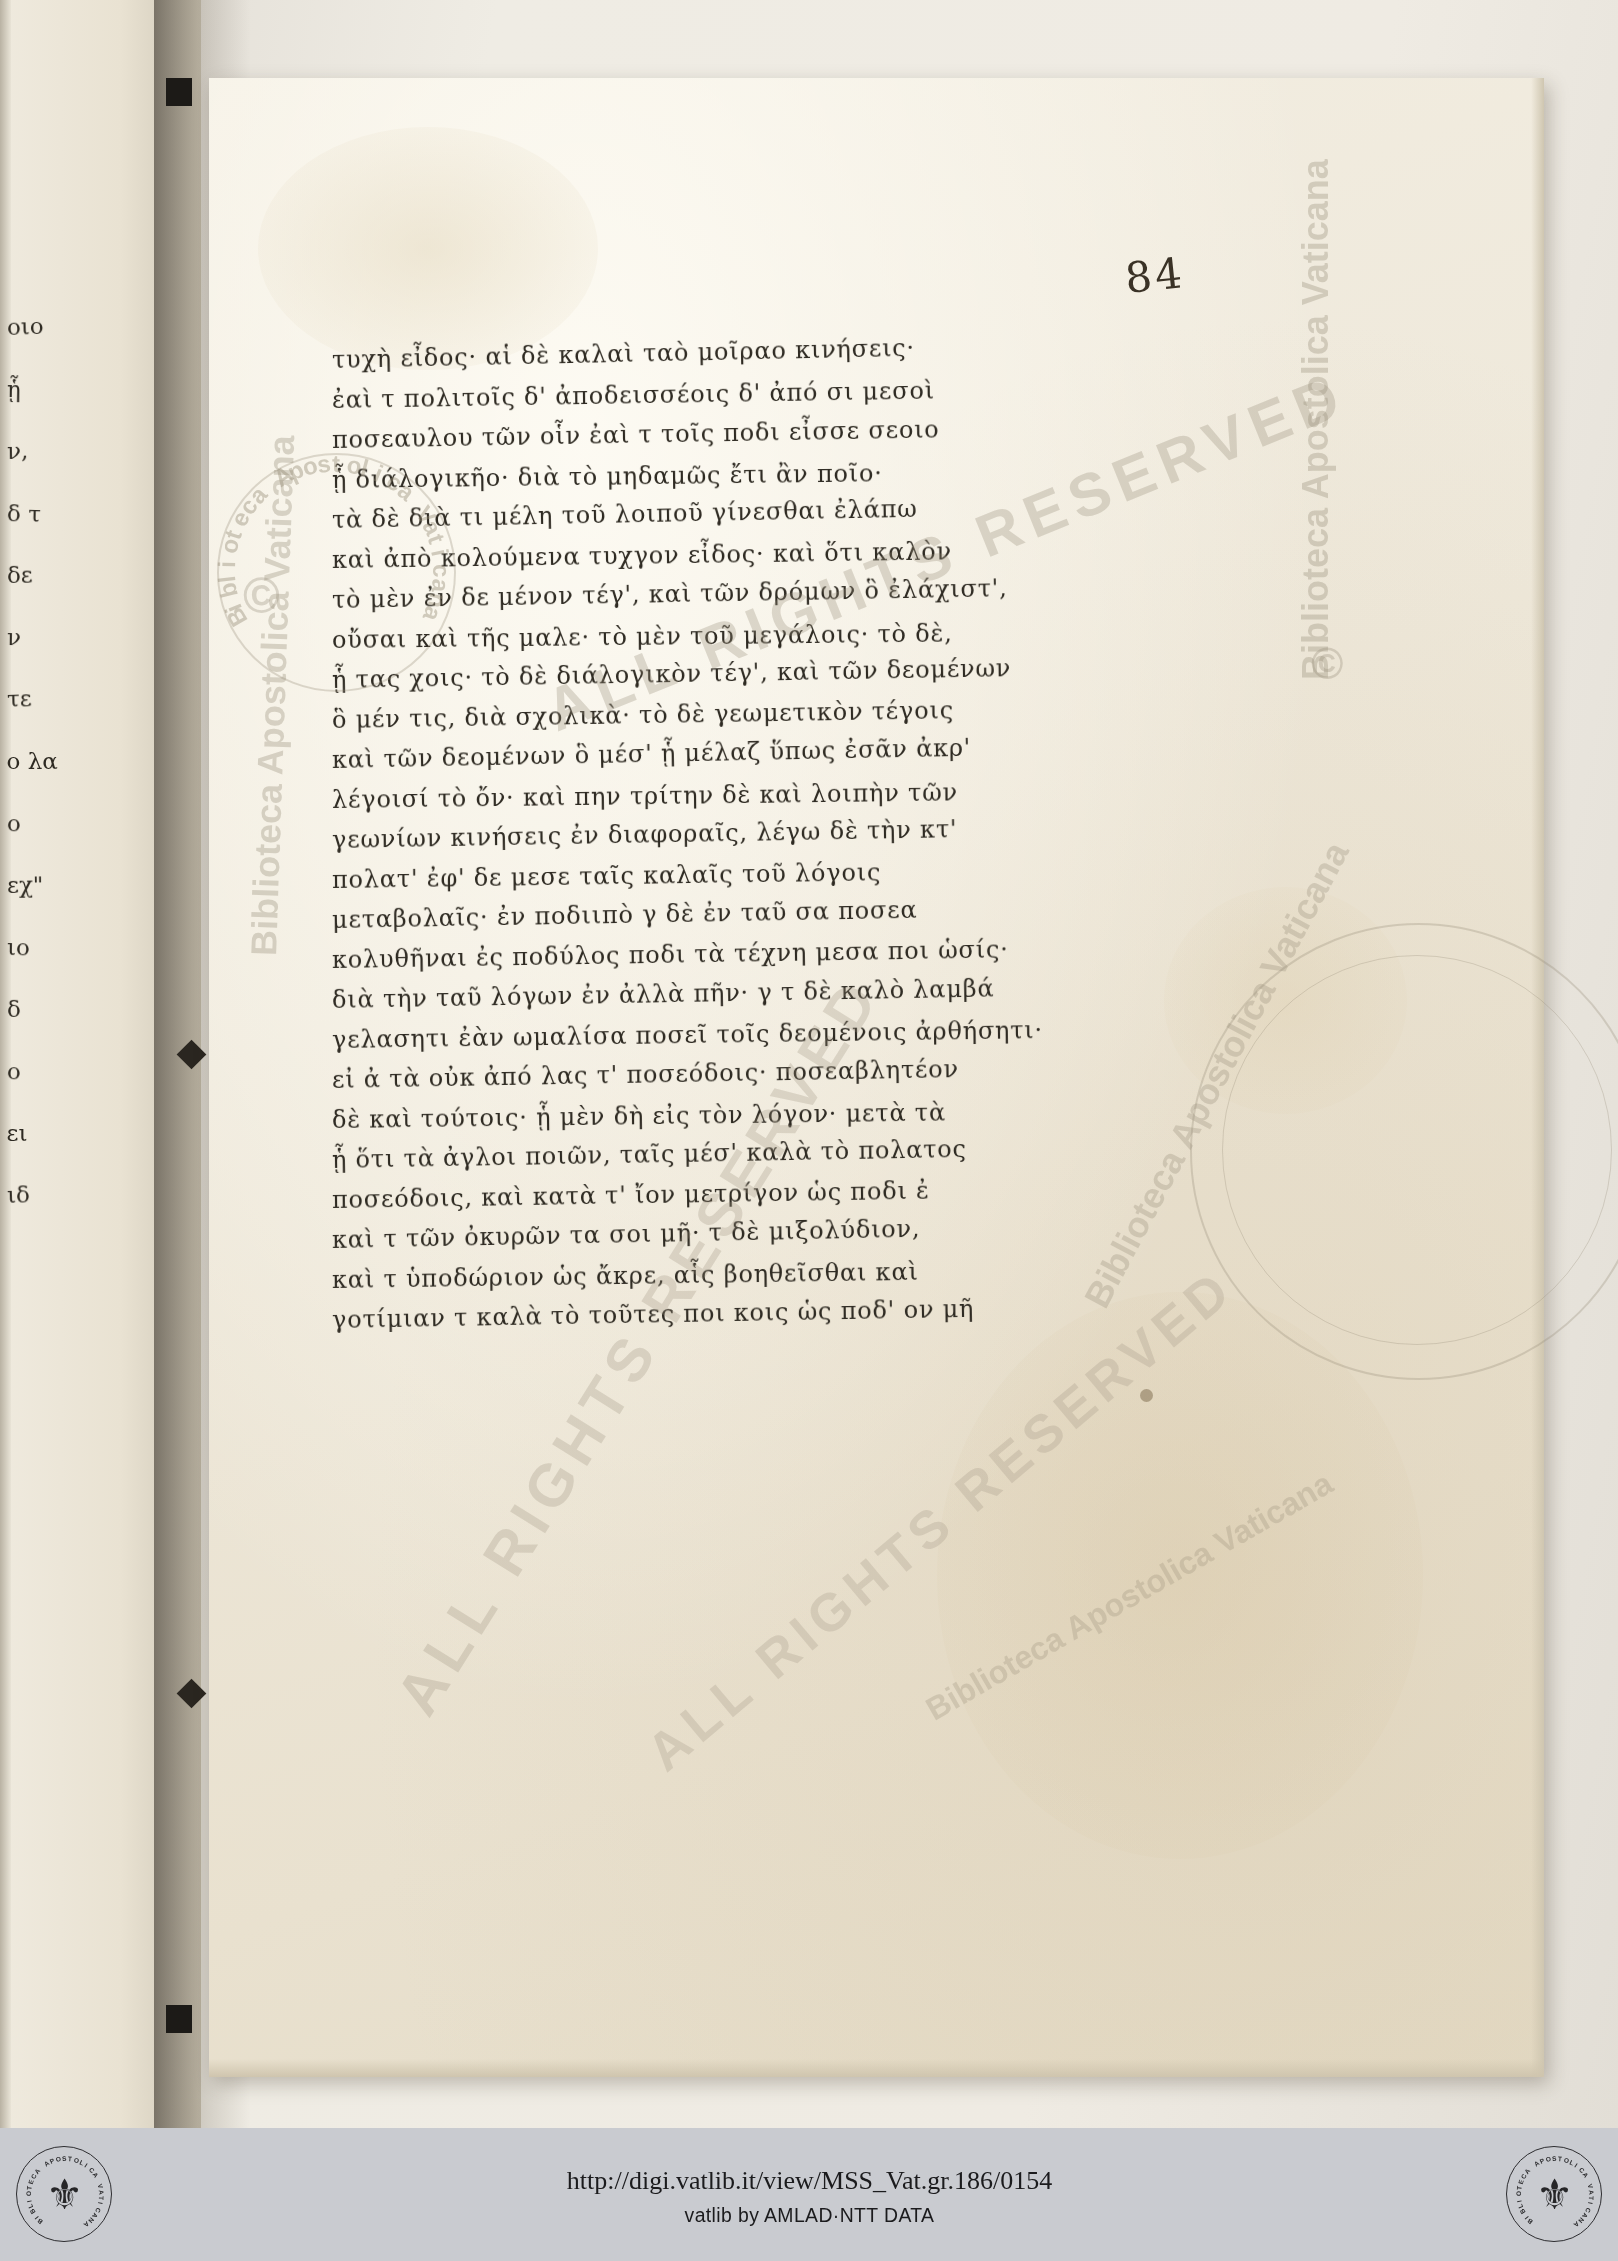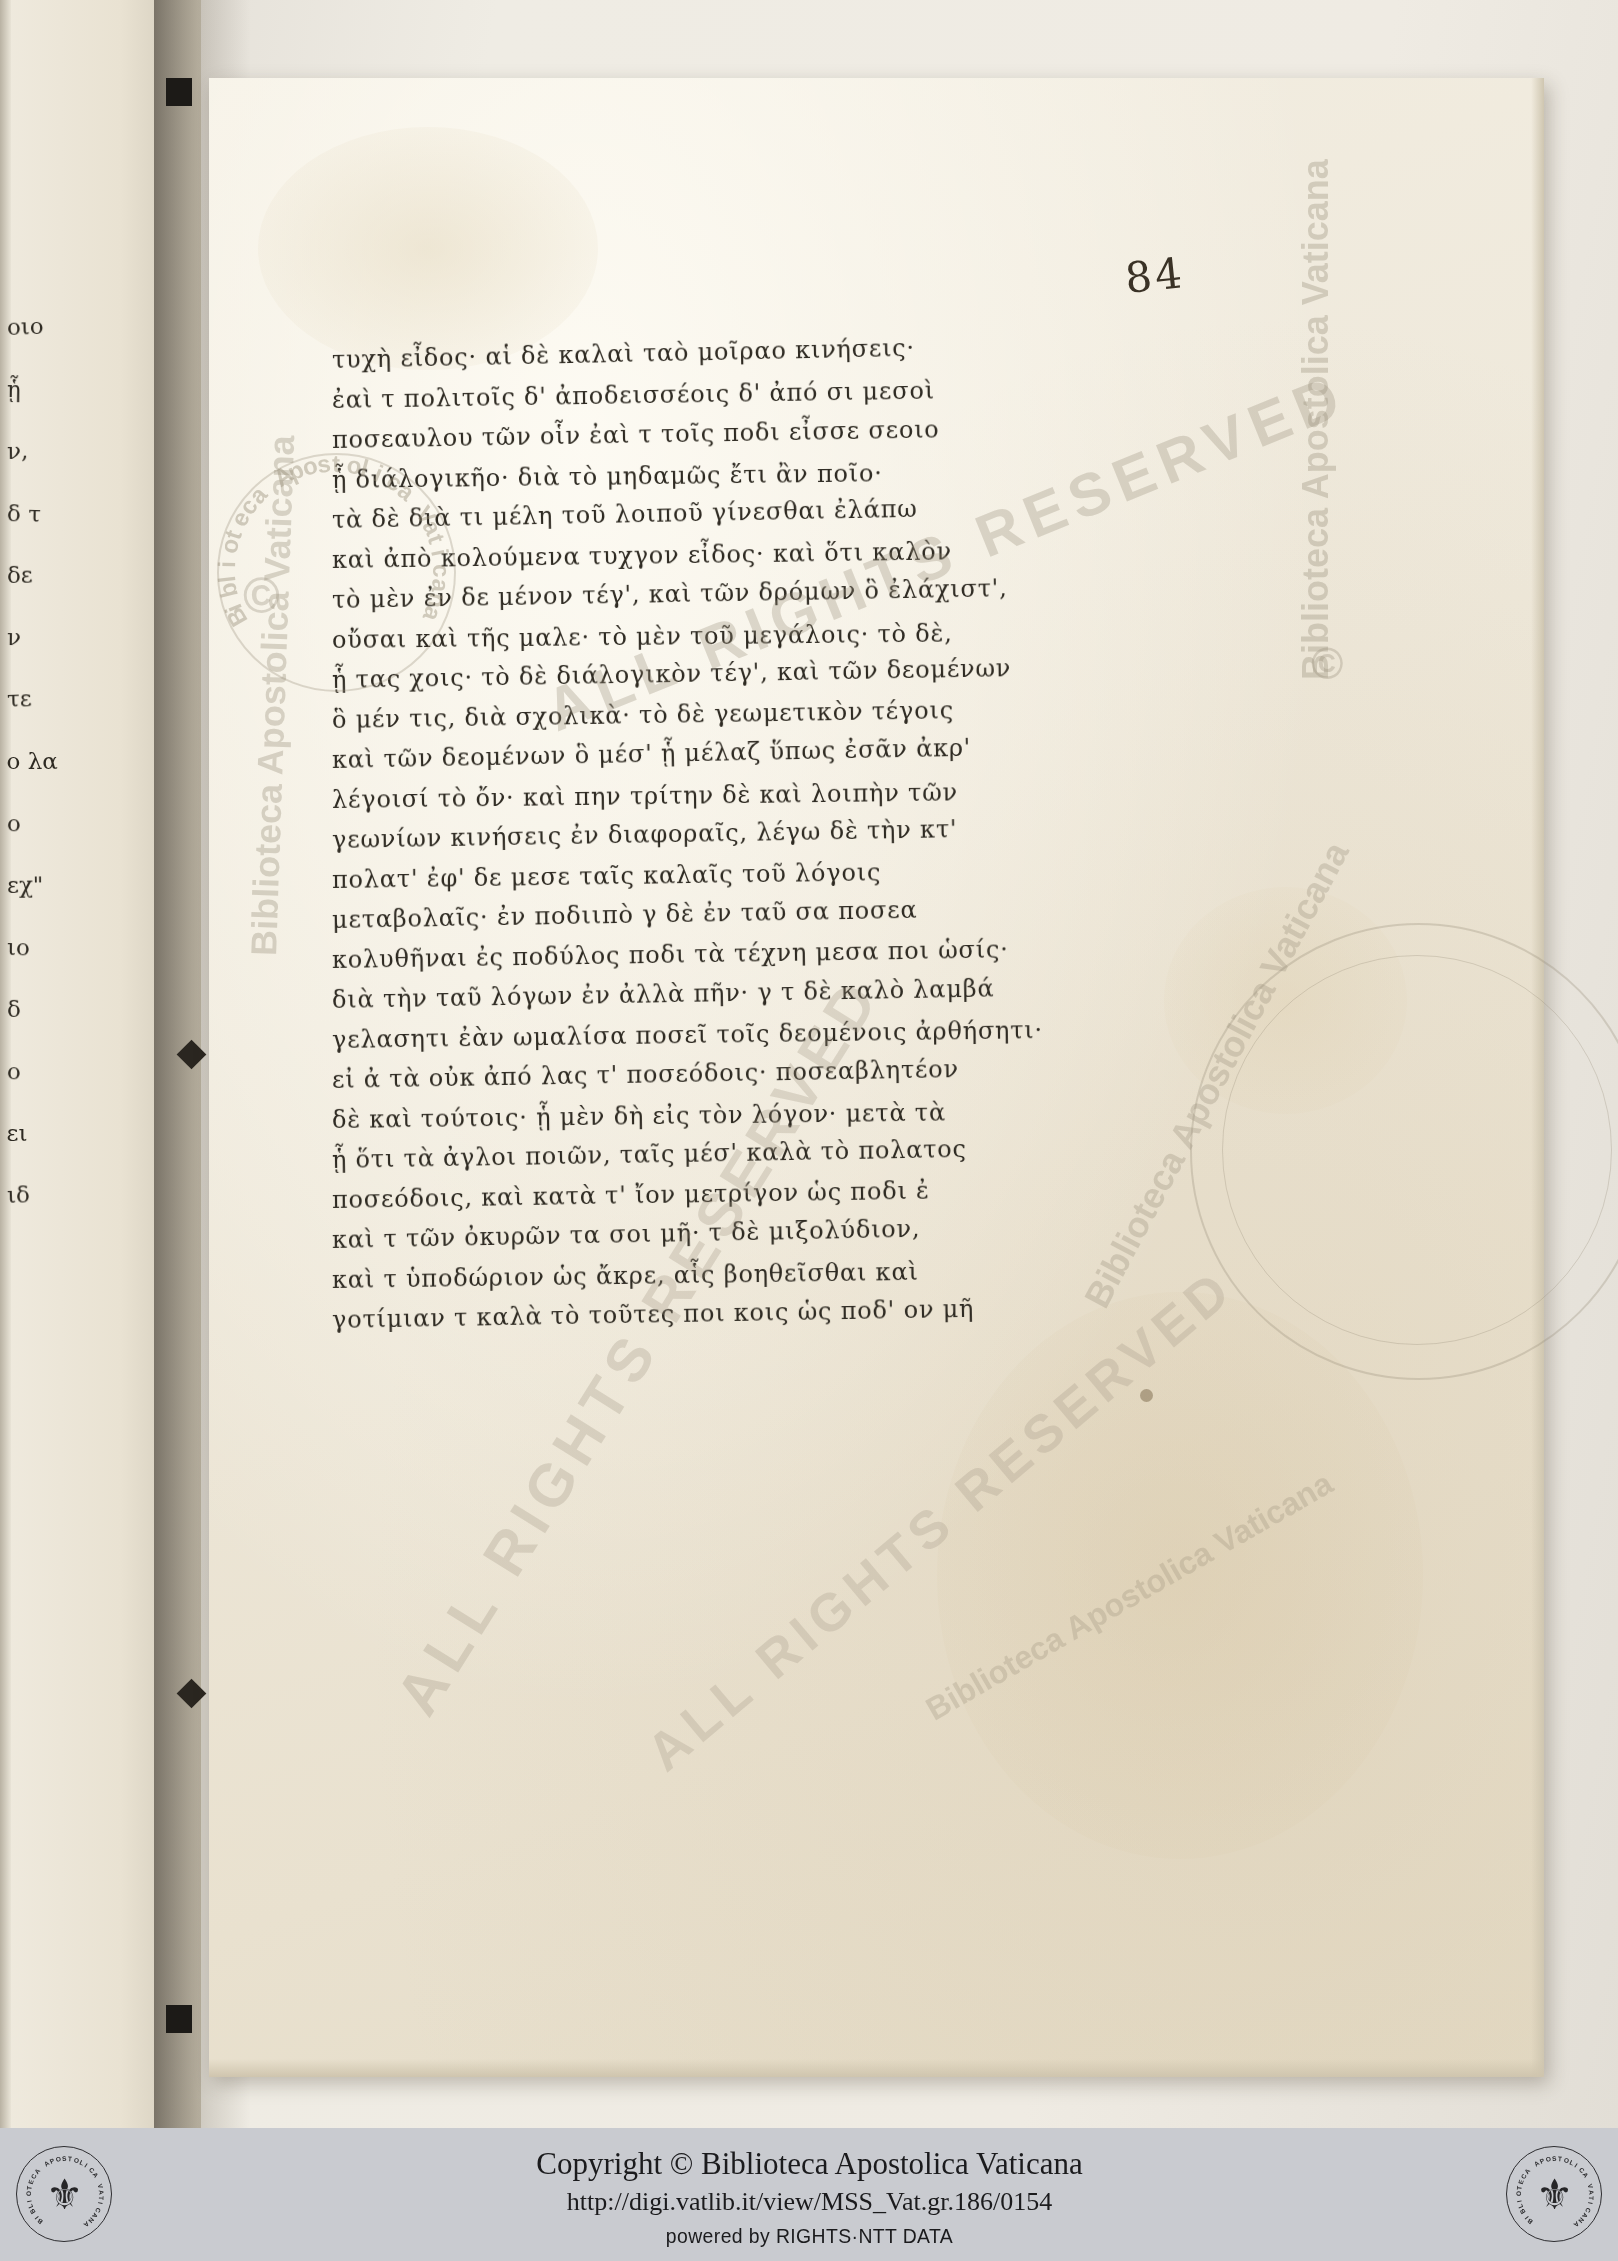--- a/index.html
+++ b/index.html
@@ -371,23 +371,22 @@
         <div class="crest-text" style="transform: rotate(72.4138deg) translate(0px, -40px);">V</div>
         <div class="crest-text" style="transform: rotate(82.069deg) translate(0px, -40px);">A</div>
         <div class="crest-text" style="transform: rotate(91.7241deg) translate(0px, -40px);">T</div>
         <div class="crest-text" style="transform: rotate(101.379deg) translate(0px, -40px);">I</div>
         <div class="crest-text" style="transform: rotate(111.034deg) translate(0px, -40px);">C</div>
         <div class="crest-text" style="transform: rotate(120.69deg) translate(0px, -40px);">A</div>
         <div class="crest-text" style="transform: rotate(130.345deg) translate(0px, -40px);">N</div>
         <div class="crest-text" style="transform: rotate(140deg) translate(0px, -40px);">A</div>
       </div>
 
-    <div class="footer-line1">Copyright © Biblioteca Apostolica Vaticana</div>
     <div class="footer-line2">http://digi.vatlib.it/view/MSS_Vat.gr.186/0154</div>
-    <div class="footer-line3">powered by RIGHTS·NTT DATA</div>
+    <div class="footer-line3">vatlib by AMLAD·NTT DATA</div>
 
     <div class="crest right">
       <div class="crest-ring"></div>
       <div class="crest-keys">⚜</div>
     <div class="crest-text" style="transform: rotate(-140deg) translate(0px, -40px);">B</div>
         <div class="crest-text" style="transform: rotate(-130.345deg) translate(0px, -40px);">I</div>
         <div class="crest-text" style="transform: rotate(-120.69deg) translate(0px, -40px);">B</div>
         <div class="crest-text" style="transform: rotate(-111.034deg) translate(0px, -40px);">L</div>
         <div class="crest-text" style="transform: rotate(-101.379deg) translate(0px, -40px);">I</div>
         <div class="crest-text" style="transform: rotate(-91.7241deg) translate(0px, -40px);">O</div>

